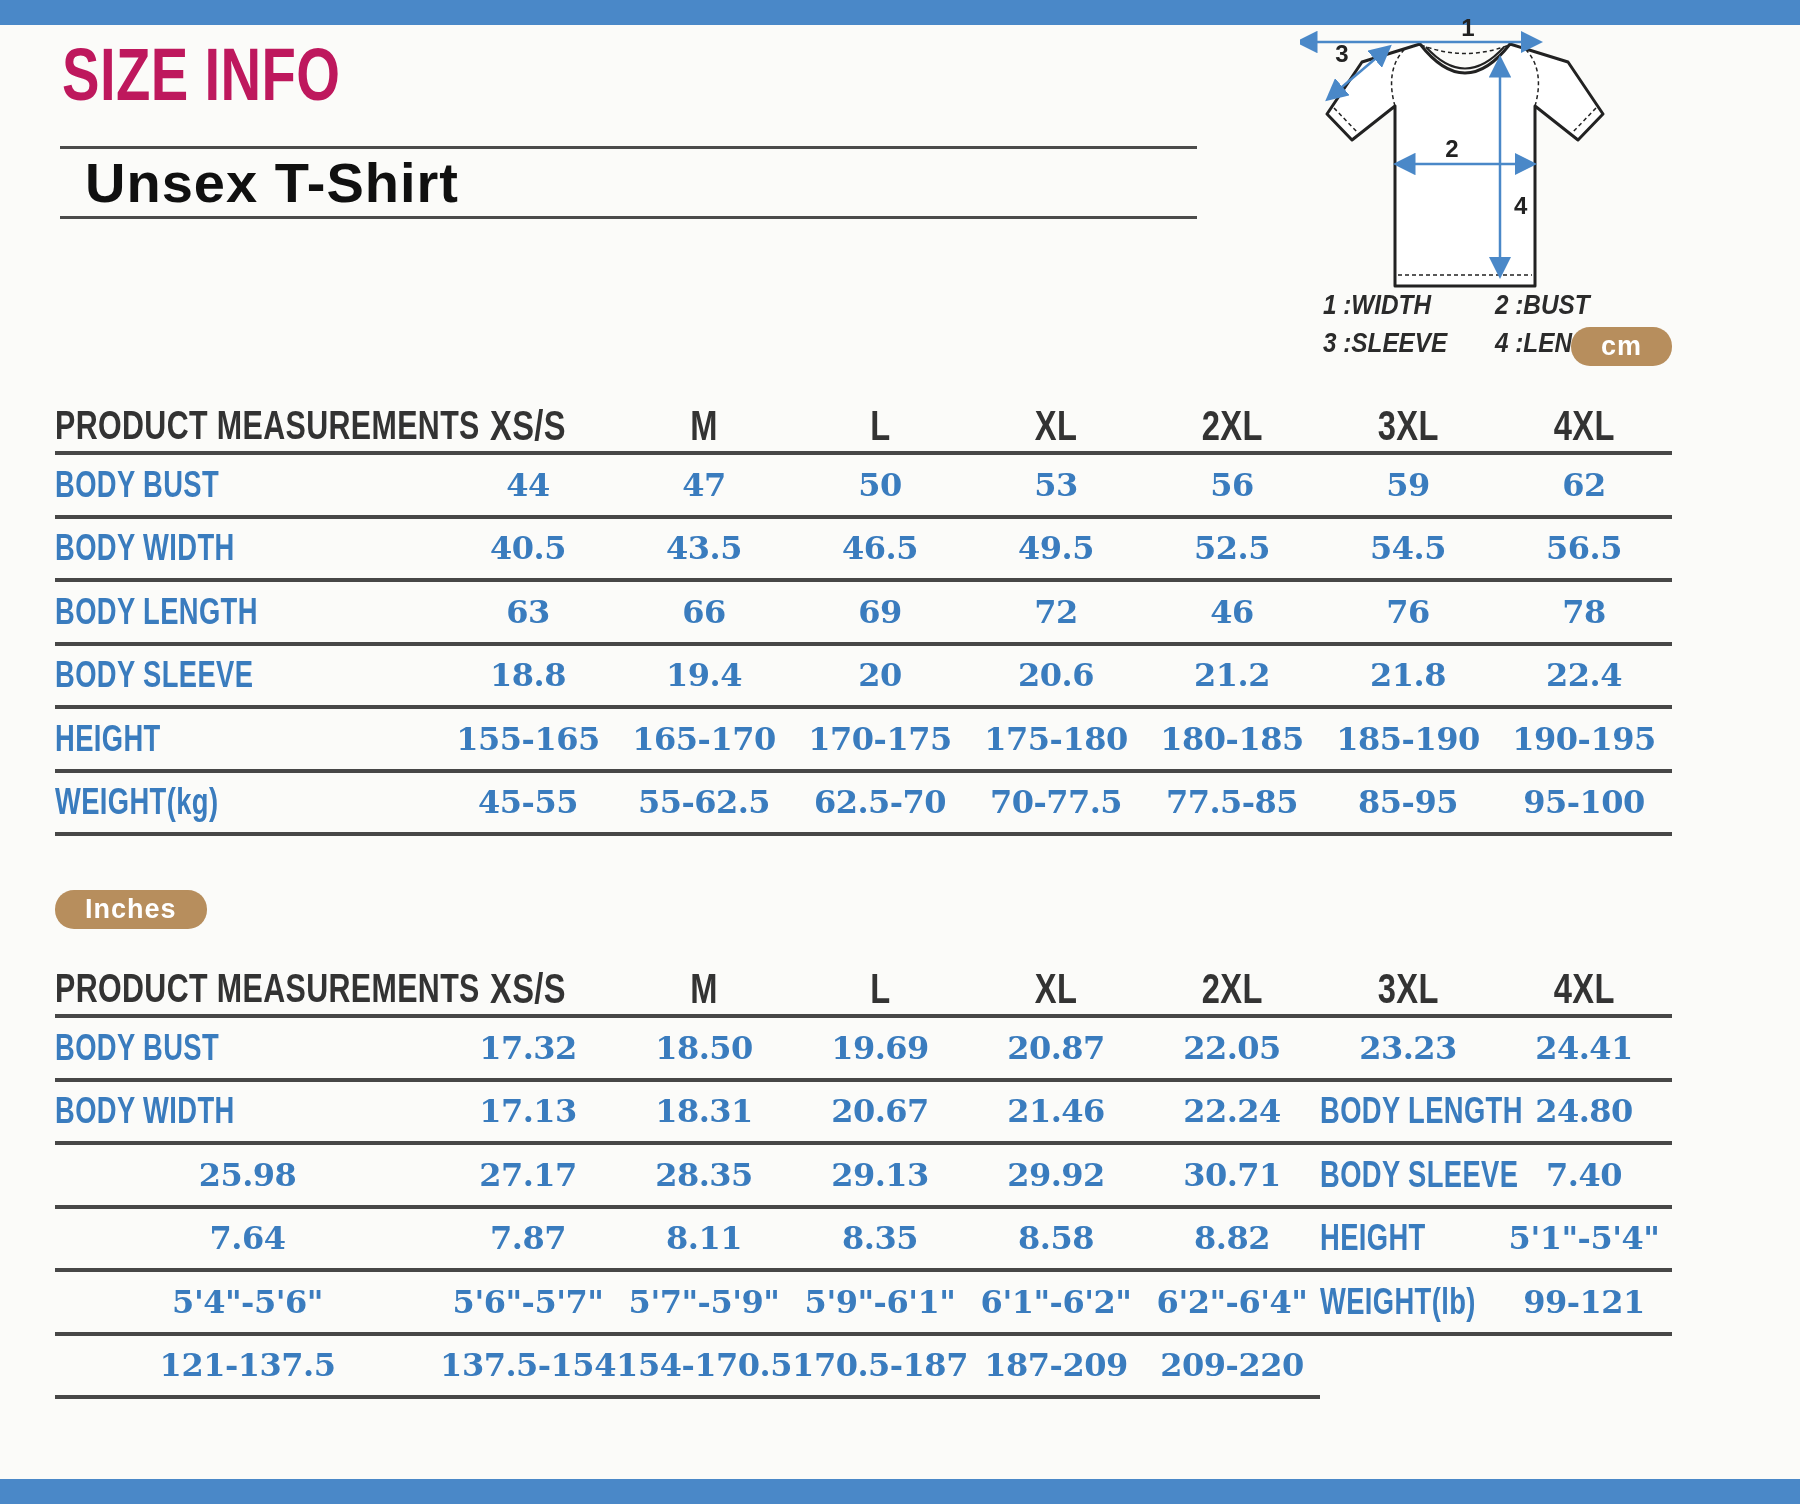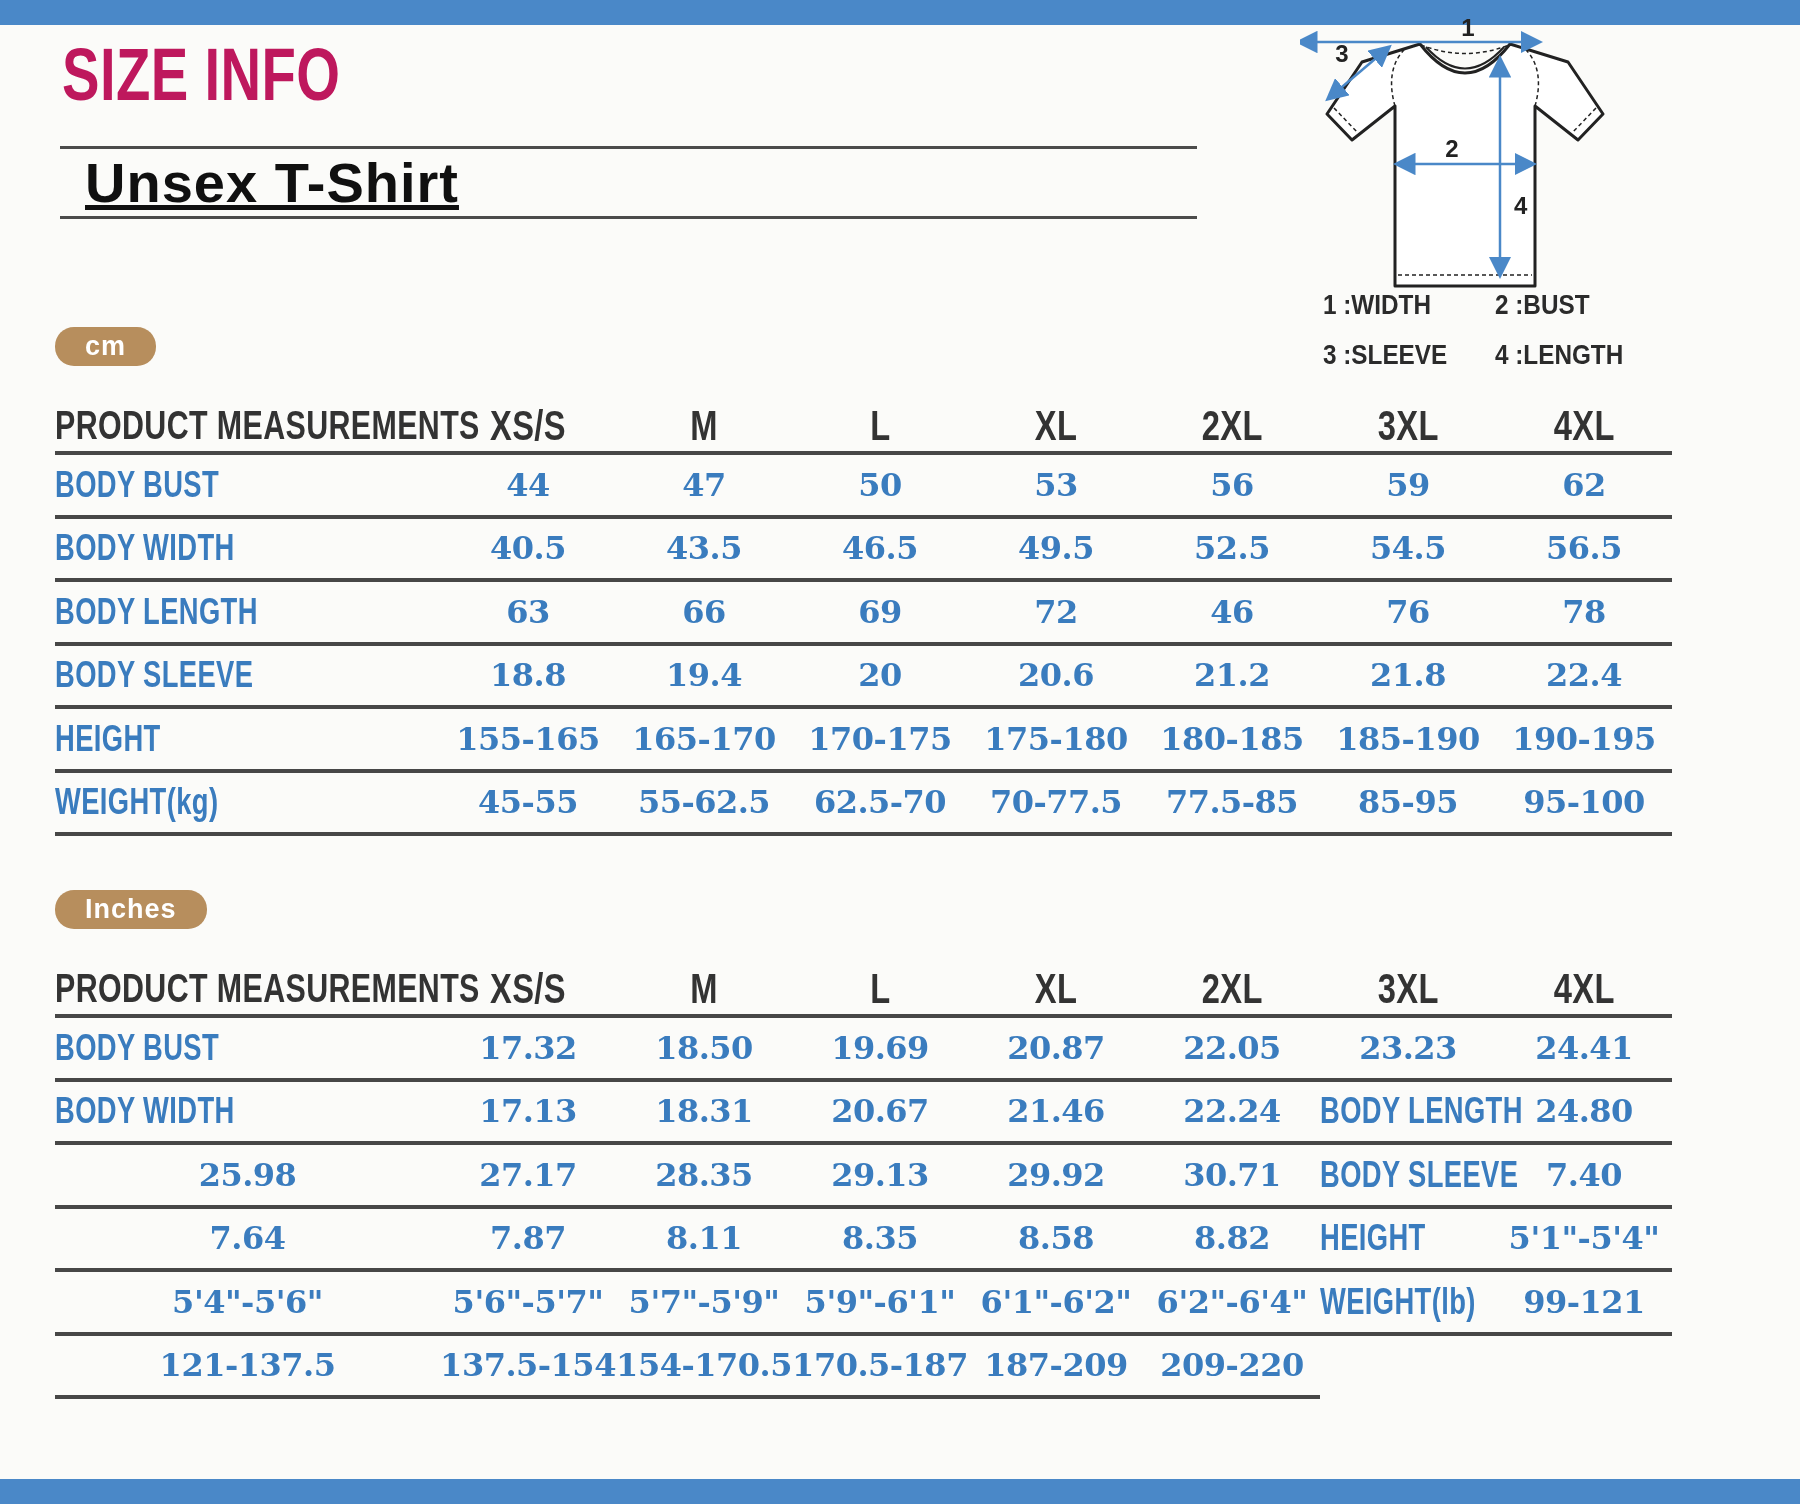--- a/index.html
+++ b/index.html
@@ -11,30 +11,30 @@
 
   .cond-l{display:inline-block;transform:scaleX(0.76);transform-origin:left center;
           font-weight:800;letter-spacing:0.5px;white-space:nowrap;}
   .cond-c{display:inline-block;transform:scaleX(0.76);transform-origin:center center;
           font-weight:800;letter-spacing:0.5px;white-space:nowrap;}
 
   .page-title{position:absolute;left:62px;top:38px;font-size:74px;color:#be185d;line-height:1;}
   .subtitle-wrap{position:absolute;left:60px;top:146px;width:1137px;
                  border-top:3px solid #4b4b4b;border-bottom:3px solid #4b4b4b;}
   .subtitle{font-size:56px;font-weight:700;color:#101010;line-height:67px;
-            padding-left:25px;letter-spacing:1px;text-decoration:underline;}
+            padding-left:25px;letter-spacing:1px;}
 
   .diagram{position:absolute;left:1300px;top:14px;width:330px;height:280px;}
   .legend{position:absolute;left:1323px;top:290px;display:grid;
-          grid-template-columns:172px auto;row-gap:19px;}
+          grid-template-columns:172px auto;row-gap:7px;font-style:italic;}
   .legend-item{font-size:27px;font-weight:800;color:#2b2b2b;white-space:nowrap;
                transform:scaleX(0.9);transform-origin:left center;}
 
   .table-block{position:absolute;left:55px;width:1617px;}
-  .table-block.cm{top:327px;}
+  .table-block.cm{top:327px;text-align:right;}
   .table-block.inches{top:890px;}
   .unit-badge{display:inline-block;background:#b78e5d;color:#ffffff;border-radius:19px;
               padding:4px 30px;font-size:27px;font-weight:800;letter-spacing:1px;}
   .grid{display:grid;grid-template-columns:385px repeat(7,176px);
         grid-template-rows:55px repeat(6,63.5px);margin-top:34px;}
   .cell{display:flex;align-items:center;border-bottom:4px solid #474747;}
   .cell.left{justify-content:flex-start;}
   .cell.center{justify-content:center;}
   .hdr-label{font-size:40px;color:#333333;}
   .hdr-size{font-size:43px;color:#333333;}

